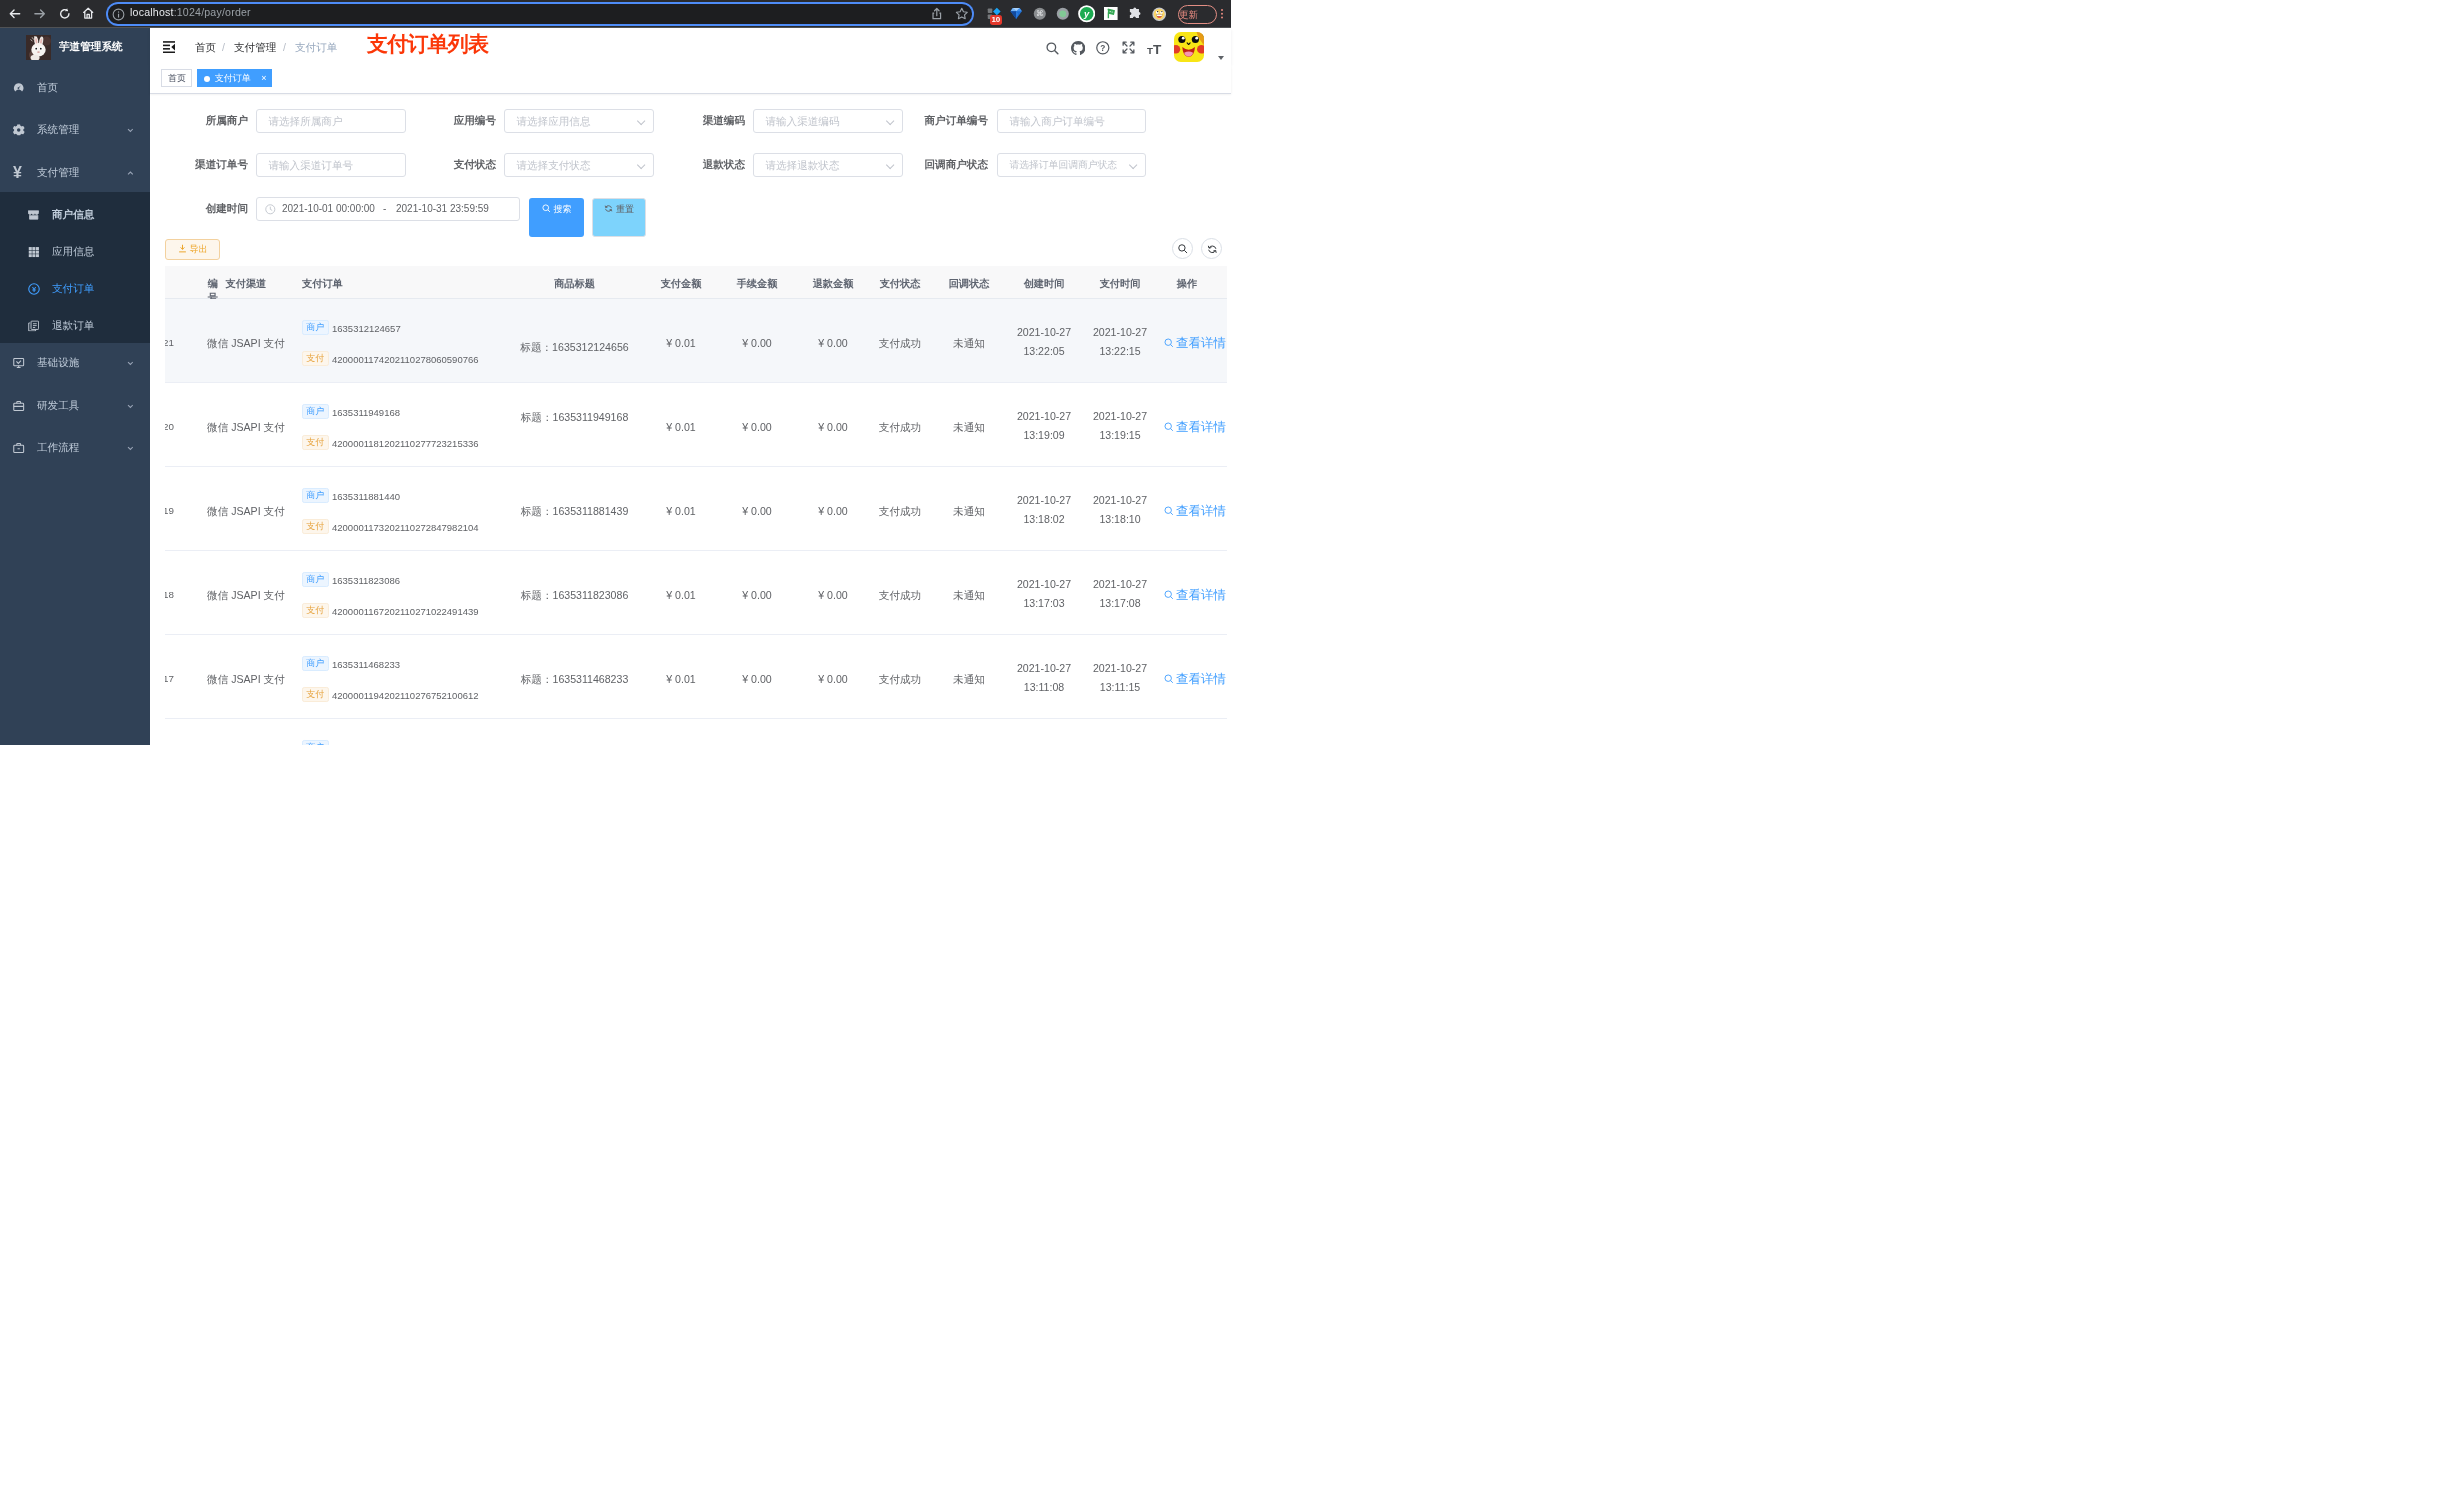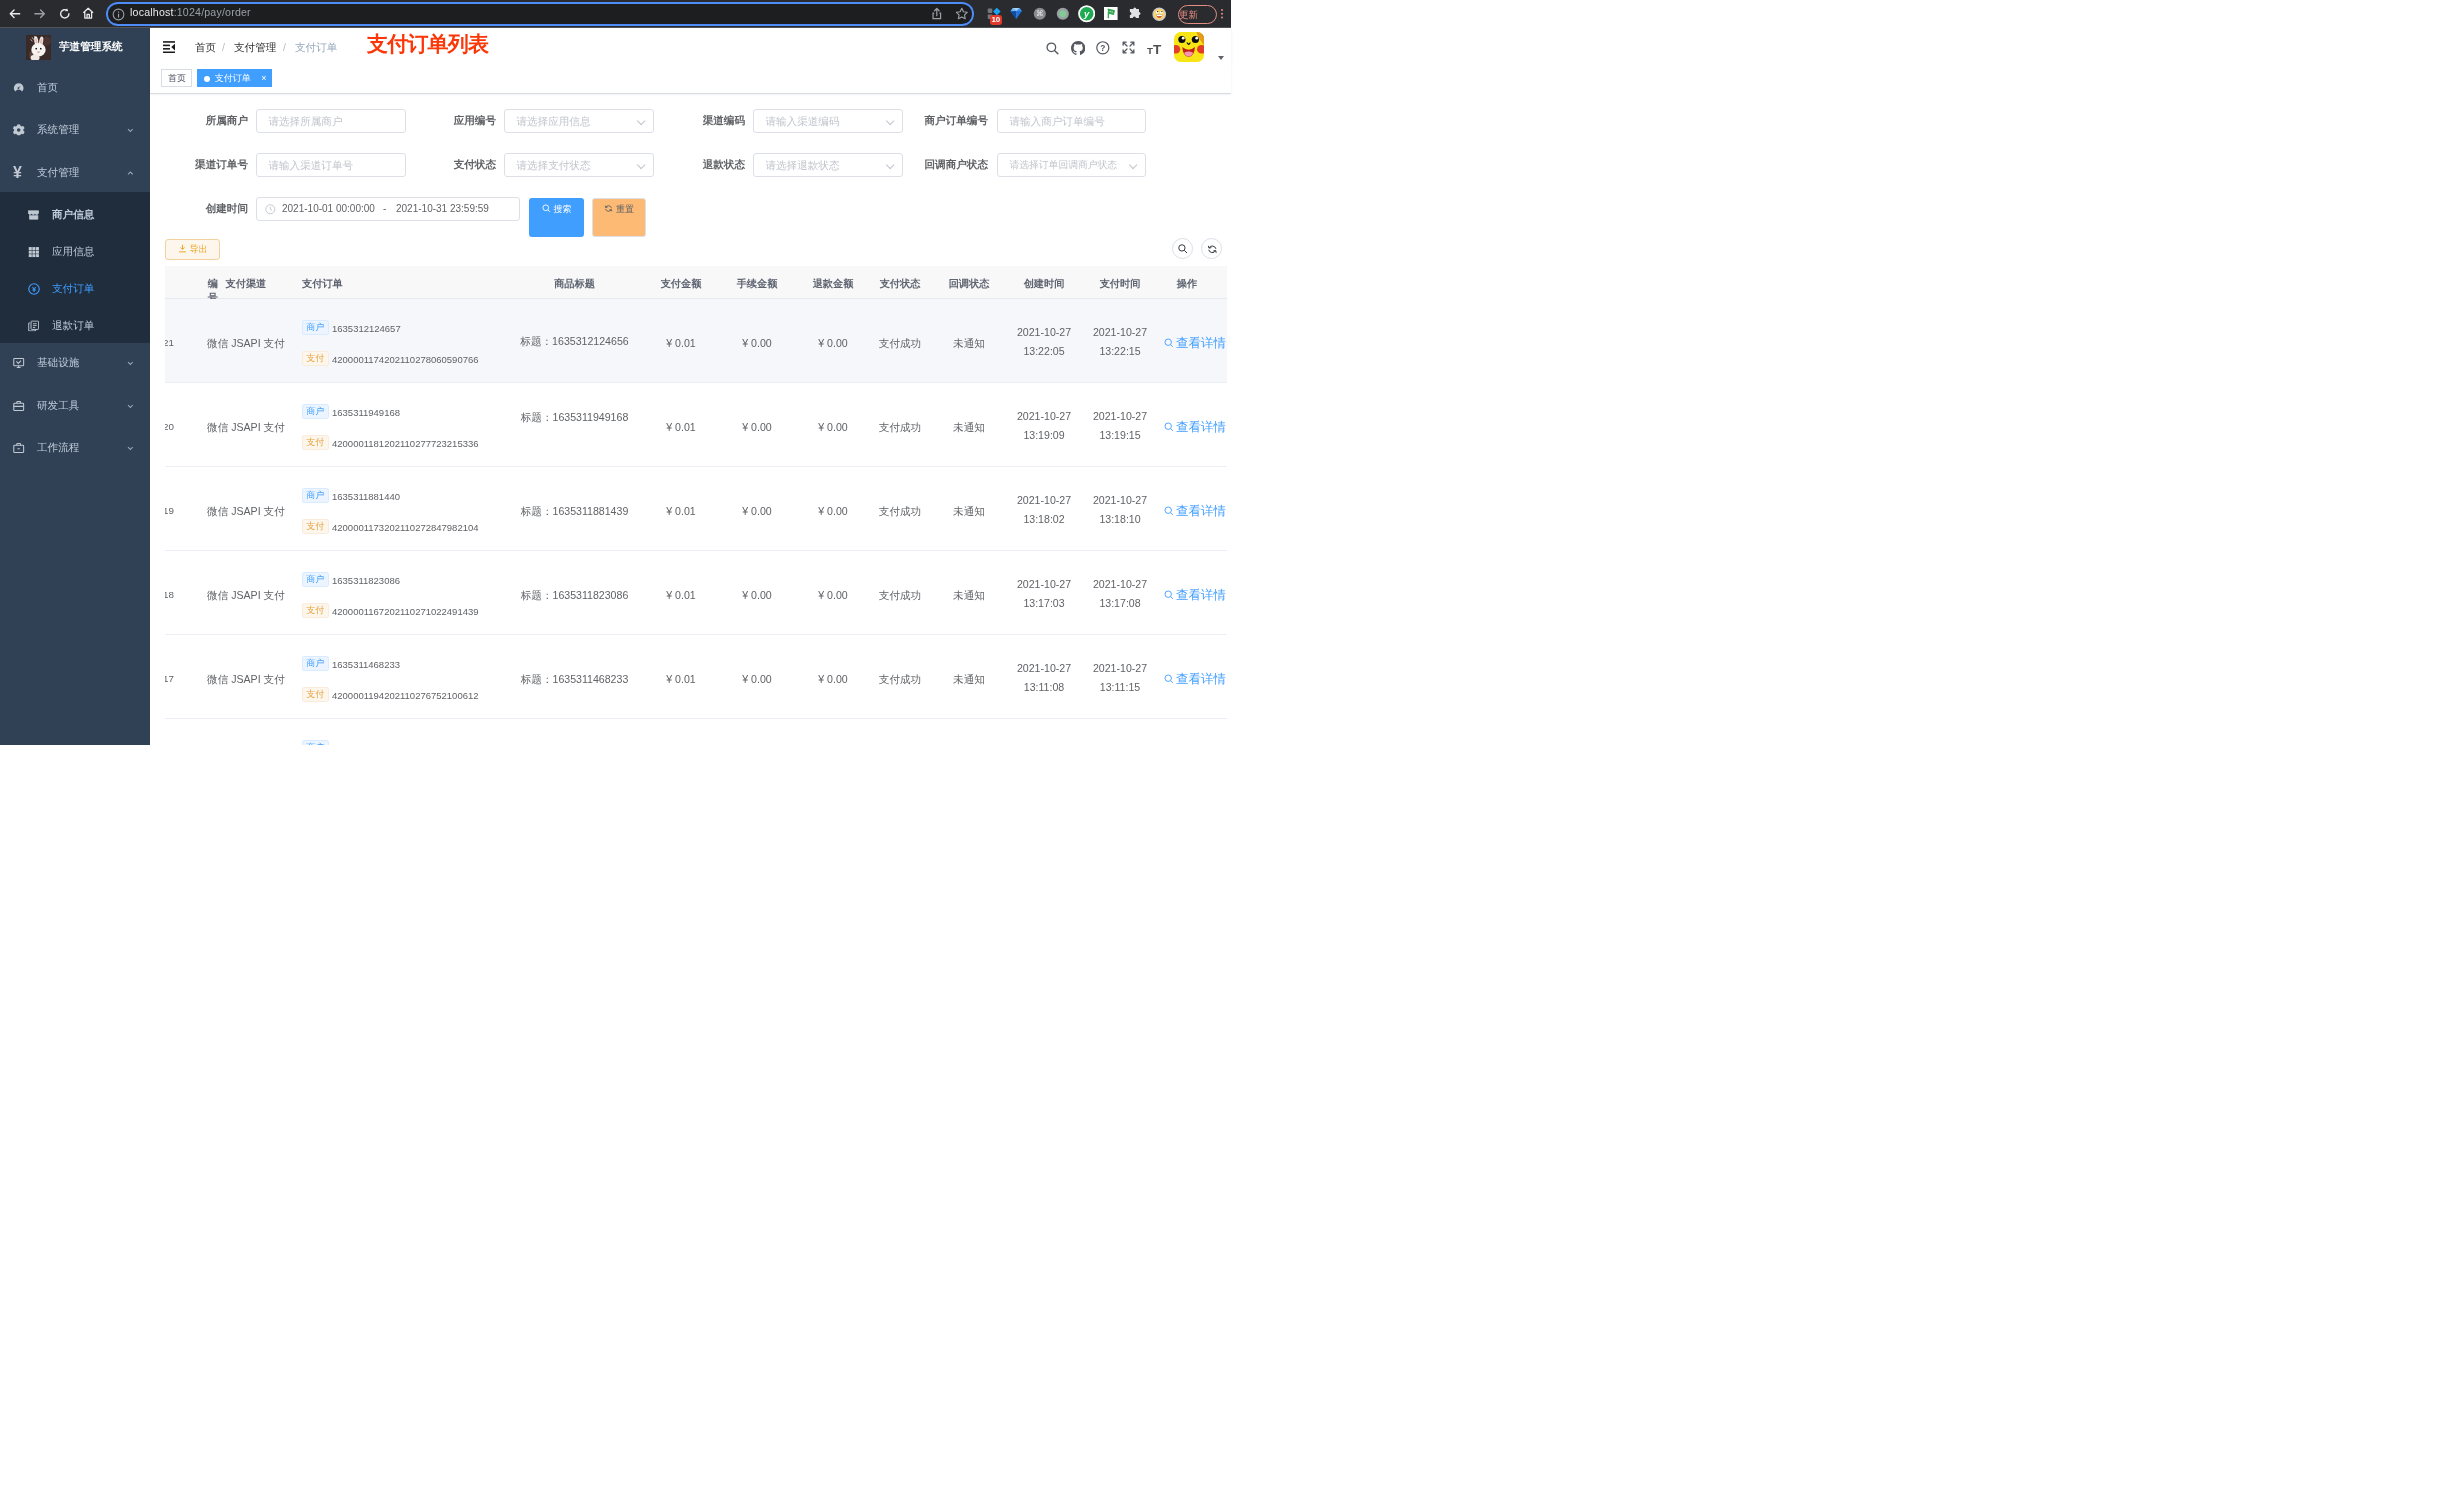--- a/index.html
+++ b/index.html
@@ -334,21 +334,21 @@
       </svg>
     <span class="abs" style="left:25px;">2021-10-01 00:00:00</span>
     <span class="abs" style="left:126px;color:#606266;">-</span>
     <span class="abs" style="left:139px;">2021-10-31 23:59:59</span>
   </div>
   <div class="btn" style="left:529px;top:198px;width:55px;background:#409eff;color:#fff;line-height:22px;">
     <svg style="vertical-align:-1.1px;margin-right:3px;" width="9" height="9" viewBox="0 0 12 12">
         <circle cx="5" cy="5" r="3.8" fill="none" stroke="#fff" stroke-width="1.2"></circle>
         <line x1="7.8" y1="7.8" x2="10.6" y2="10.6" stroke="#fff" stroke-width="1.2"></line>
       </svg>搜索</div>
-  <div class="btn" style="left:592px;top:198px;width:54px;background:#fdba74;border:0.8px solid #dcdfe6;color:#606266;line-height:20.4px;">
+  <div class="btn" style="left:592px;top:198px;width:54px;background:#7dd3fc;border:0.8px solid #dcdfe6;color:#606266;line-height:20.4px;">
     <svg style="vertical-align:-1.1px;margin-right:3px;" width="9" height="9" viewBox="0 0 12 12">
         <path d="M2.2 4.5 A4.2 4.2 0 0 1 10 5.5 M9.8 7.5 A4.2 4.2 0 0 1 2 6.5" fill="none" stroke="#606266" stroke-width="1.2"></path>
         <path d="M1.6 2.2 L2.3 4.8 L4.8 4.1" fill="none" stroke="#606266" stroke-width="1.2"></path>
         <path d="M10.4 9.8 L9.7 7.2 L7.2 7.9" fill="none" stroke="#606266" stroke-width="1.2"></path>
       </svg>重置</div>
 
   <div class="btn" style="left:165px;top:239px;width:55px;height:21px;background:#fdf6ec;border:0.8px solid #f3d19e;color:#eda426;line-height:19px;">
     <svg style="vertical-align:-1.1px;margin-right:3px;" width="9" height="9" viewBox="0 0 12 12">
         <path d="M6 1 V7 M3.5 4.5 L6 7.2 L8.5 4.5" fill="none" stroke="#eda426" stroke-width="1.3"></path>
         <path d="M1.5 10.5 h9" stroke="#eda426" stroke-width="1.3"></path>
@@ -384,21 +384,21 @@
     <div class="th" style="left:917px;width:76px;text-align:center;">支付时间</div>
     <div class="th" style="left:1003px;width:38px;text-align:center;">操作</div>
   </div>
 <div class="trow" style="top:33px;background:#f5f7fa;">
 <div class="cel" style="left:-30px;width:39px;top:38px;text-align:right;font-size:9.8px;">21</div>
 <div class="cel" style="left:20.4px;width:121px;top:38px;text-align:center;">微信 JSAPI 支付</div>
 <div class="tag tblue" style="left:137px;top:21px;">商户</div>
 <div class="cel" style="left:167px;top:23.5px;font-size:9.5px;">1635312124657</div>
 <div class="tag tyel" style="left:137px;top:52px;">支付</div>
 <div class="cel" style="left:167px;top:55px;font-size:9.5px;">4200001174202110278060590766</div>
-<div class="cel" style="left:334px;width:151px;top:36px;text-align:center;">标题：1635312124656</div>
+<div class="cel" style="left:334px;width:151px;top:42px;text-align:center;">标题：1635312124656</div>
 <div class="cel" style="left:478px;width:76px;top:38px;text-align:center;">¥ 0.01</div>
 <div class="cel" style="left:554px;width:76px;top:38px;text-align:center;">¥ 0.00</div>
 <div class="cel" style="left:630px;width:76px;top:38px;text-align:center;">¥ 0.00</div>
 <div class="cel" style="left:697px;width:76px;top:38px;text-align:center;">支付成功</div>
 <div class="cel" style="left:766px;width:76px;top:38px;text-align:center;">未通知</div>
 <div class="cel" style="left:841px;width:76px;top:23.5px;text-align:center;line-height:19.7px;">2021-10-27<br>13:22:05</div>
 <div class="cel" style="left:917px;width:76px;top:23.5px;text-align:center;line-height:19.7px;">2021-10-27<br>13:22:15</div>
 <svg class="viewico" style="left:999px;top:39px;" viewBox="0 0 14 14" width="9.8" height="9.8">
         <circle cx="6" cy="6" r="4.6" fill="none" stroke="#409eff" stroke-width="1.3"></circle>
         <line x1="9.4" y1="9.4" x2="12.6" y2="12.6" stroke="#409eff" stroke-width="1.3"></line>

